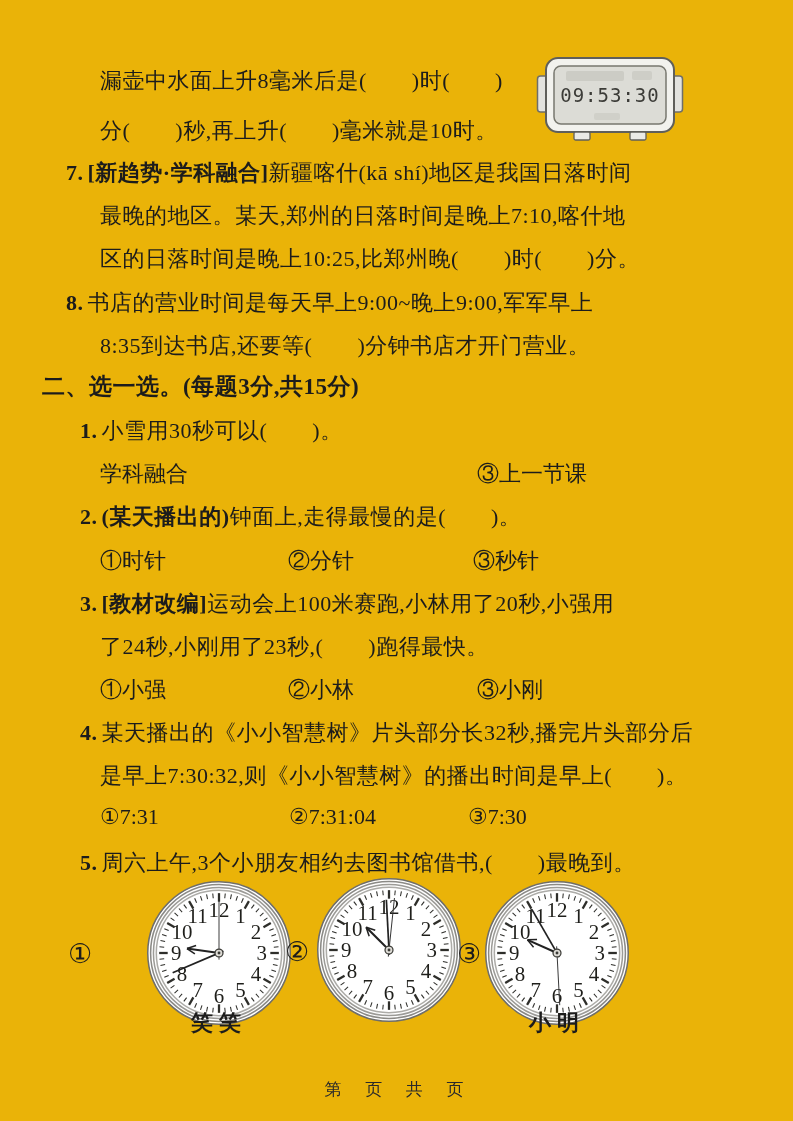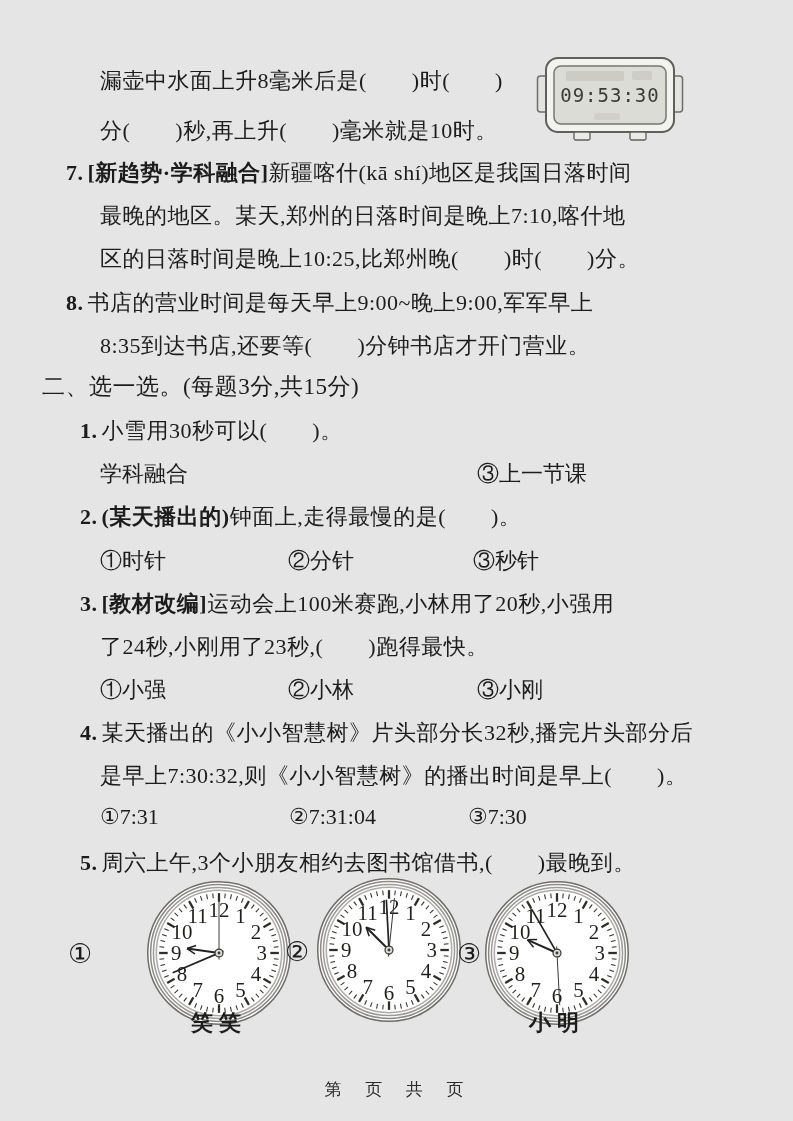--- a/index.html
+++ b/index.html
@@ -1,34 +1,34 @@
 <!DOCTYPE html>
 <html><head>
 <meta charset="utf-8">
 <title>math-worksheet</title>
 <style>
   html,body{margin:0;padding:0;background:#ffffff;}
   .page{
     position:relative;
     width:793px;height:1121px;
-    background:#e5e5e5;
+    background:#eab308;
     overflow:hidden;
     font-family:"Liberation Serif","DejaVu Serif",serif;
     color:#1c1c1c;
   }
   .ln{
     position:absolute;
     font-size:22px;
     letter-spacing:0.5px;
     white-space:nowrap;
     line-height:30px;
   }
   .b{font-weight:700;}
   .qnum{font-weight:700;margin-right:4px;}
-  .sec-title{font-size:23px;font-weight:400;letter-spacing:0.5px;}
+  .sec-title{font-size:23px;font-weight:700;letter-spacing:0.5px;}
   .opt{position:absolute;font-size:22px;white-space:nowrap;}
   .clock-host{position:absolute;width:152px;height:152px;}
   .clock-label{position:absolute;width:152px;text-align:center;font-size:22px;letter-spacing:6px;font-weight:bold;}
   .circled{position:absolute;font-size:27px;color:#1c1c1c;}
   .footer{
     position:absolute;left:0;top:1078px;width:100%;
     text-align:center;font-size:17px;color:#2a2a2a;
     font-family:"Liberation Sans","DejaVu Sans",sans-serif;
     letter-spacing:5px;word-spacing:9px;
   }

